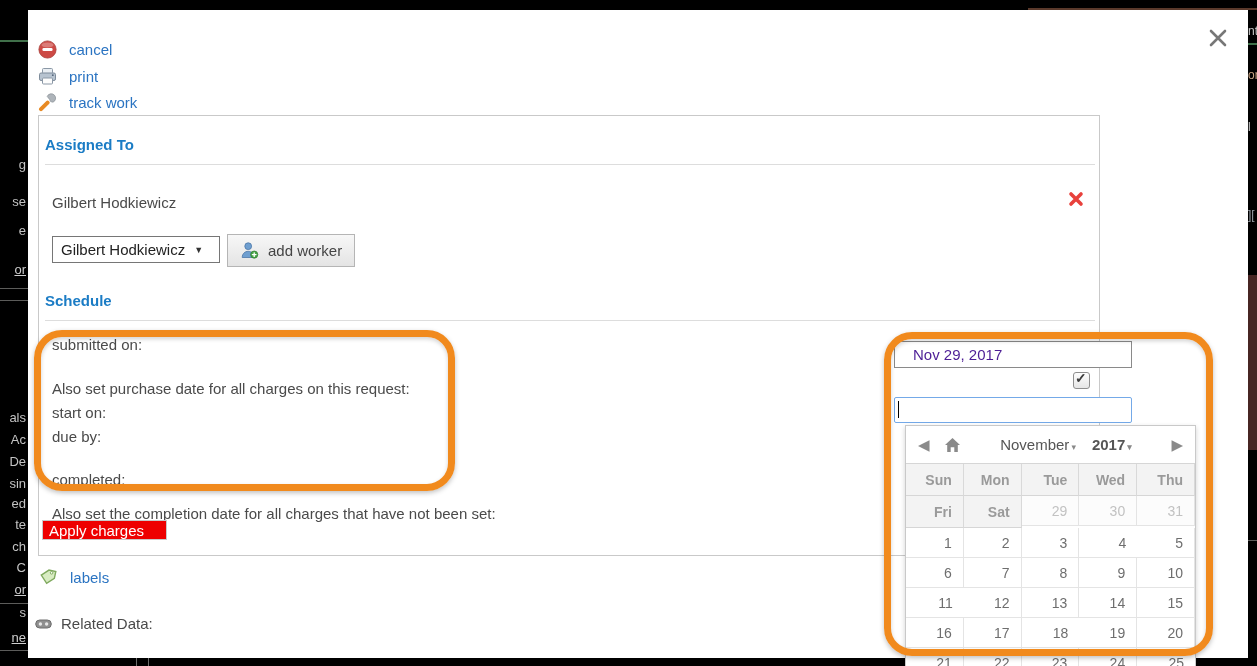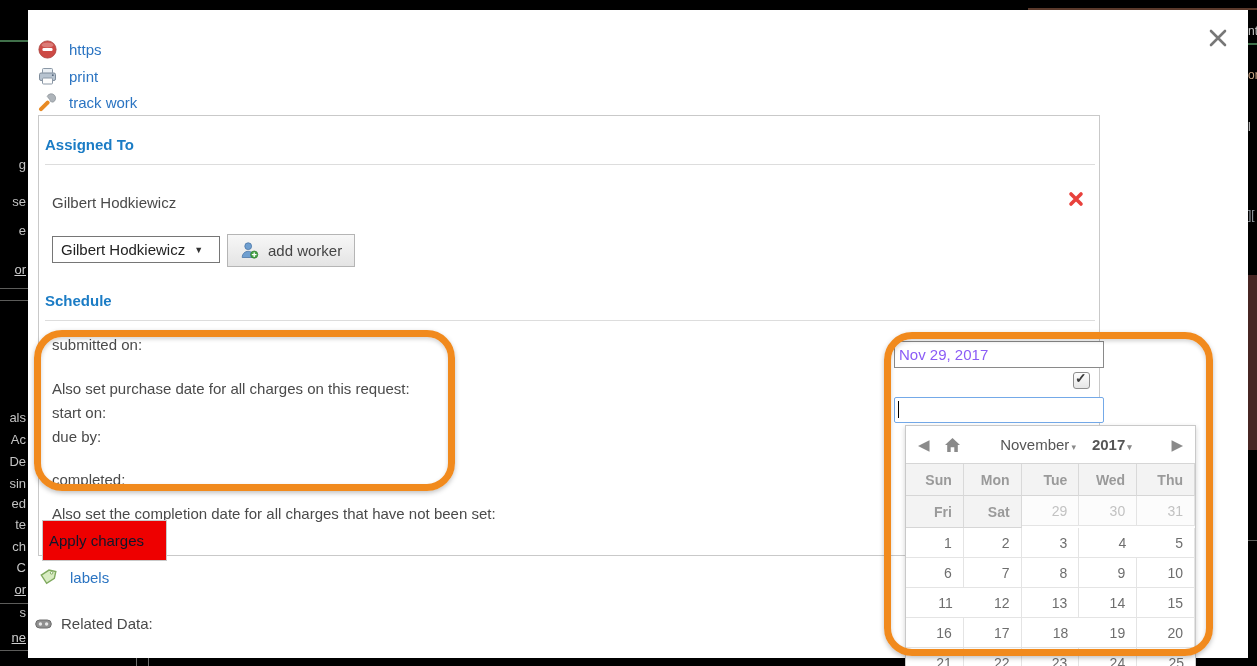--- a/index.html
+++ b/index.html
@@ -38,30 +38,30 @@
   .select-box{position:absolute;left:13px;top:120px;width:168px;height:27px;border:1px solid #767676;background:#fff;
               display:flex;align-items:center;padding:0 8px;box-sizing:border-box;font-size:15px;color:#222;cursor:pointer;}
   .select-box .sel-arrow{font-size:9px;color:#333;margin-left:9px;}
 
   .add-worker{position:absolute;left:188px;top:118px;height:31px;display:flex;align-items:center;gap:9px;padding:0 12px;
               border:1px solid #b5b5b5;background:linear-gradient(#f7f7f7,#e4e4e4);font-size:15px;color:#444;cursor:pointer;}
 
   .del-x{position:absolute;left:1028px;top:74px;width:18px;height:18px;cursor:pointer;}
 
   .date-input{position:absolute;left:855px;width:200px;height:23px;border:1px solid #8a8a8a;font-family:"Liberation Sans",sans-serif;
-              font-size:15px;color:#8b5cf6;padding:1px 4px;box-sizing:content-box;outline:none;}
+              font-size:15px;color:#4c1d95;padding:1px 18px;box-sizing:content-box;outline:none;}
   .date-input.focused{top:281px;height:22px;border:1px solid #74a9e8;border-radius:2px;}
   .caret{position:absolute;left:859px;top:285px;width:1px;height:17px;background:#000;}
 
   .checkbox{position:absolute;left:1034px;top:256px;width:15px;height:15px;border:1px solid #8f8f8f;border-radius:3px;
             background:linear-gradient(#fefefe,#e6e6e6);cursor:pointer;}
   .checkbox .tick{position:absolute;left:1px;top:-3px;font-size:14px;font-weight:bold;color:#3d3d3d;}
 
-  .apply-btn{position:absolute;left:3px;top:404px;width:125px;height:41px;background:#ee0000;border:1px solid #c9c9c9;
-             font-family:"Liberation Sans",sans-serif;font-size:15px;color:#0f172a;text-align:left;padding:0 4px 0 6px;cursor:pointer;}
+  .apply-btn{position:absolute;left:3px;top:404px;width:125px;height:20px;background:#ee0000;border:1px solid #c9c9c9;
+             font-family:"Liberation Sans",sans-serif;font-size:15px;color:#ffffff;text-align:left;padding:0 4px 0 6px;cursor:pointer;}
 
   .foot-row{position:absolute;display:flex;align-items:center;font-size:15px;color:#4a4a4a;}
   .foot-link{color:#2b74c2;cursor:pointer;}
   .url-link{color:#2b74c2;text-decoration:underline;margin-left:8px;cursor:pointer;}
 
   
   .calendar{position:absolute;left:905px;top:425px;width:291px;background:#fff;border:1px solid #c9c9c9;
             box-shadow:0 2px 5px rgba(0,0,0,.18);z-index:30;box-sizing:border-box;}
   .cal-head{height:37px;display:flex;align-items:center;padding:0 12px;}
   .cal-nav{font-size:15px;color:#8a8a8a;cursor:pointer;line-height:1;}
@@ -136,21 +136,21 @@
     </div>
 
     <div class="action-row act-cancel">
       <span class="aicon">
         <svg width="19" height="19" viewBox="0 0 19 19">
             <circle cx="9.5" cy="9.5" r="8.6" fill="#cd4a45" stroke="#a83c38" stroke-width="0.8"></circle>
             <rect x="4.4" y="8" width="10.2" height="3" rx="1.3" fill="#fff"></rect>
             <ellipse cx="9.5" cy="5" rx="6" ry="2.6" fill="#ffffff" opacity="0.28"></ellipse>
           </svg>
       </span>
-      <span class="alabel">https</span>
+      <span class="alabel">cancel</span>
     </div>
     <div class="action-row act-print">
       <span class="aicon">
         <svg width="19" height="19" viewBox="0 0 19 19">
             <rect x="4.5" y="1.5" width="10" height="5" rx="1" fill="#e9eef3" stroke="#8b98a6"></rect>
             <rect x="1.5" y="6" width="16" height="7.5" rx="1.6" fill="#b7c3d0" stroke="#7d8b9a"></rect>
             <rect x="4.5" y="11" width="10" height="6" rx="1" fill="#fdfdfd" stroke="#8b98a6"></rect>
             <circle cx="14.8" cy="8.2" r="0.9" fill="#55657a"></circle>
           </svg>
       </span>

